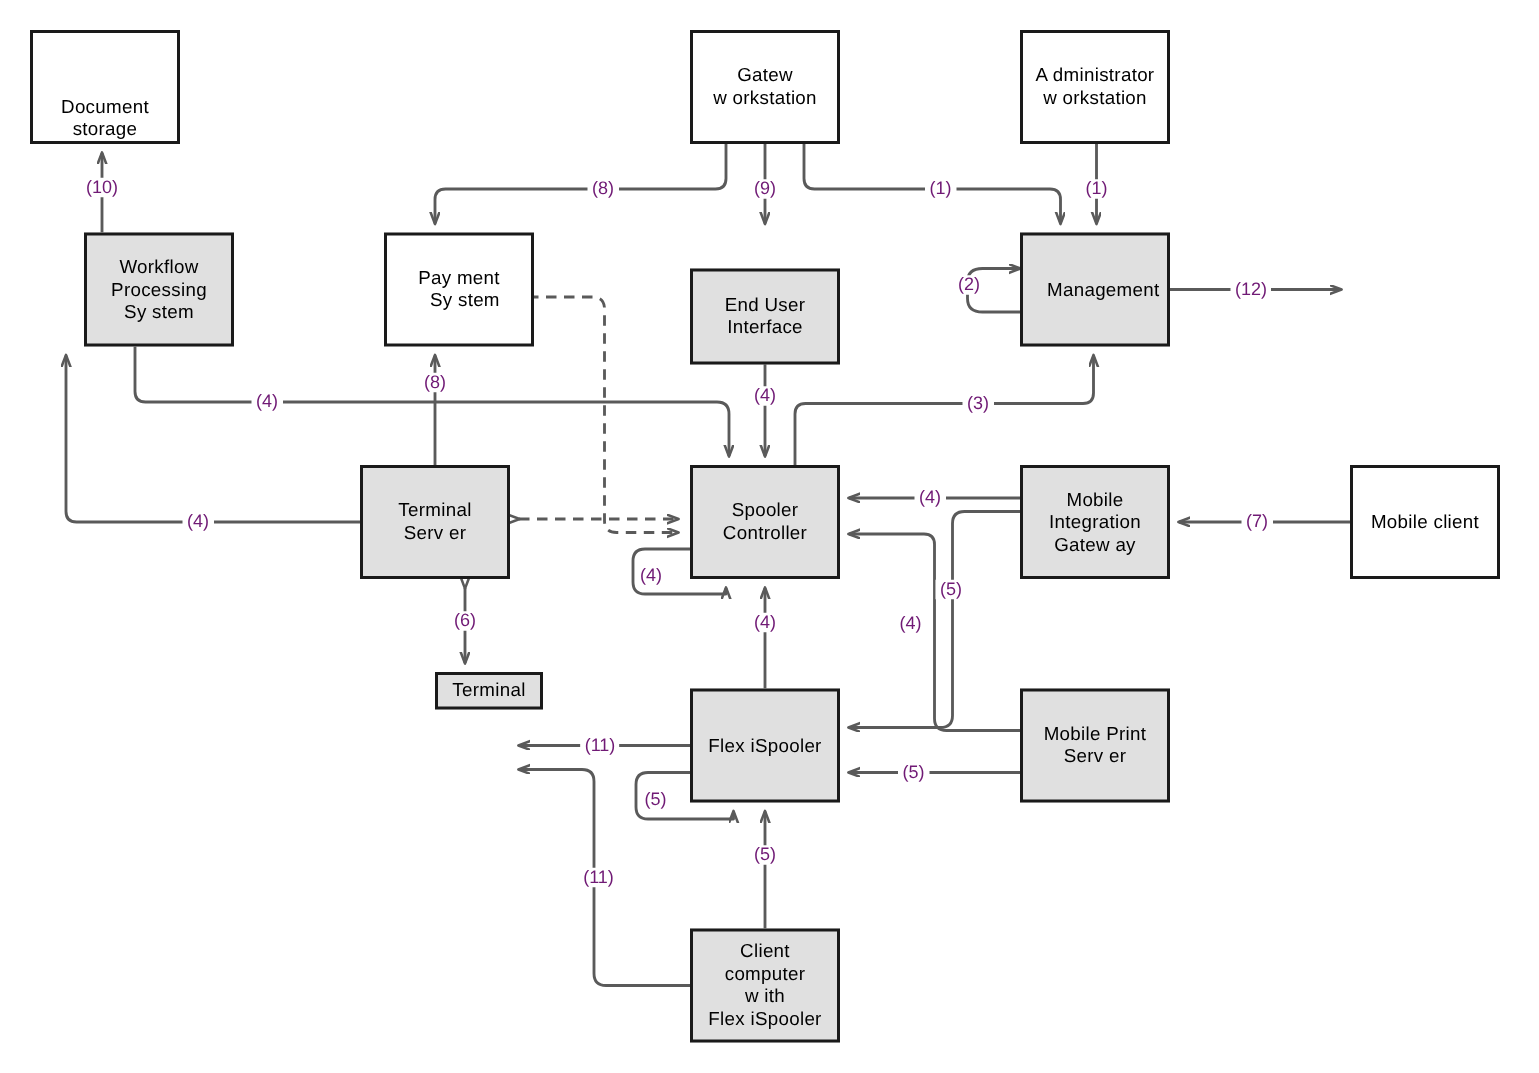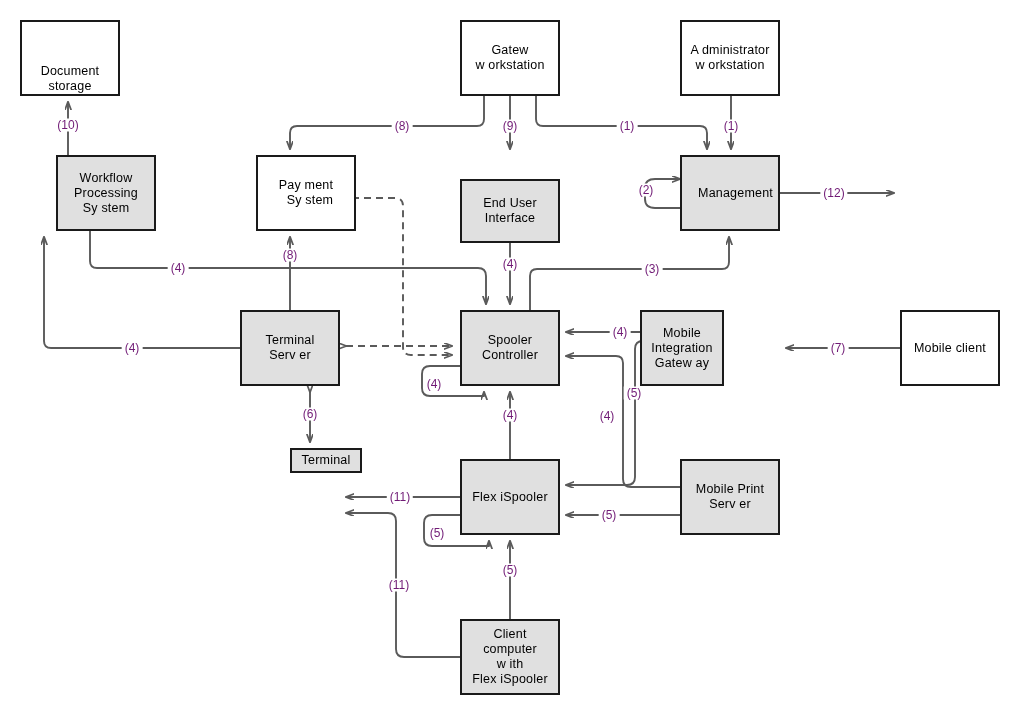--- a/index.html
+++ b/index.html
@@ -166,21 +166,21 @@
   <div class="node grey" style="left:240px;top:310px;width:100px;height:76px;">
     <span class="node-label">Terminal
 Serv er</span>
   </div>
 
   <div class="node grey" style="left:460px;top:310px;width:100px;height:76px;">
     <span class="node-label">Spooler
 Controller</span>
   </div>
 
-  <div class="node grey" style="left:640px;top:310px;width:84px;height:76px;">
+  <div class="node grey" style="left:680px;top:310px;width:100px;height:76px;">
     <span class="node-label">Mobile
 Integration
 Gatew ay</span>
   </div>
 
   <div class="node white" style="left:900px;top:310px;width:100px;height:76px;">
     <span class="node-label">Mobile client</span>
   </div>
 
 

